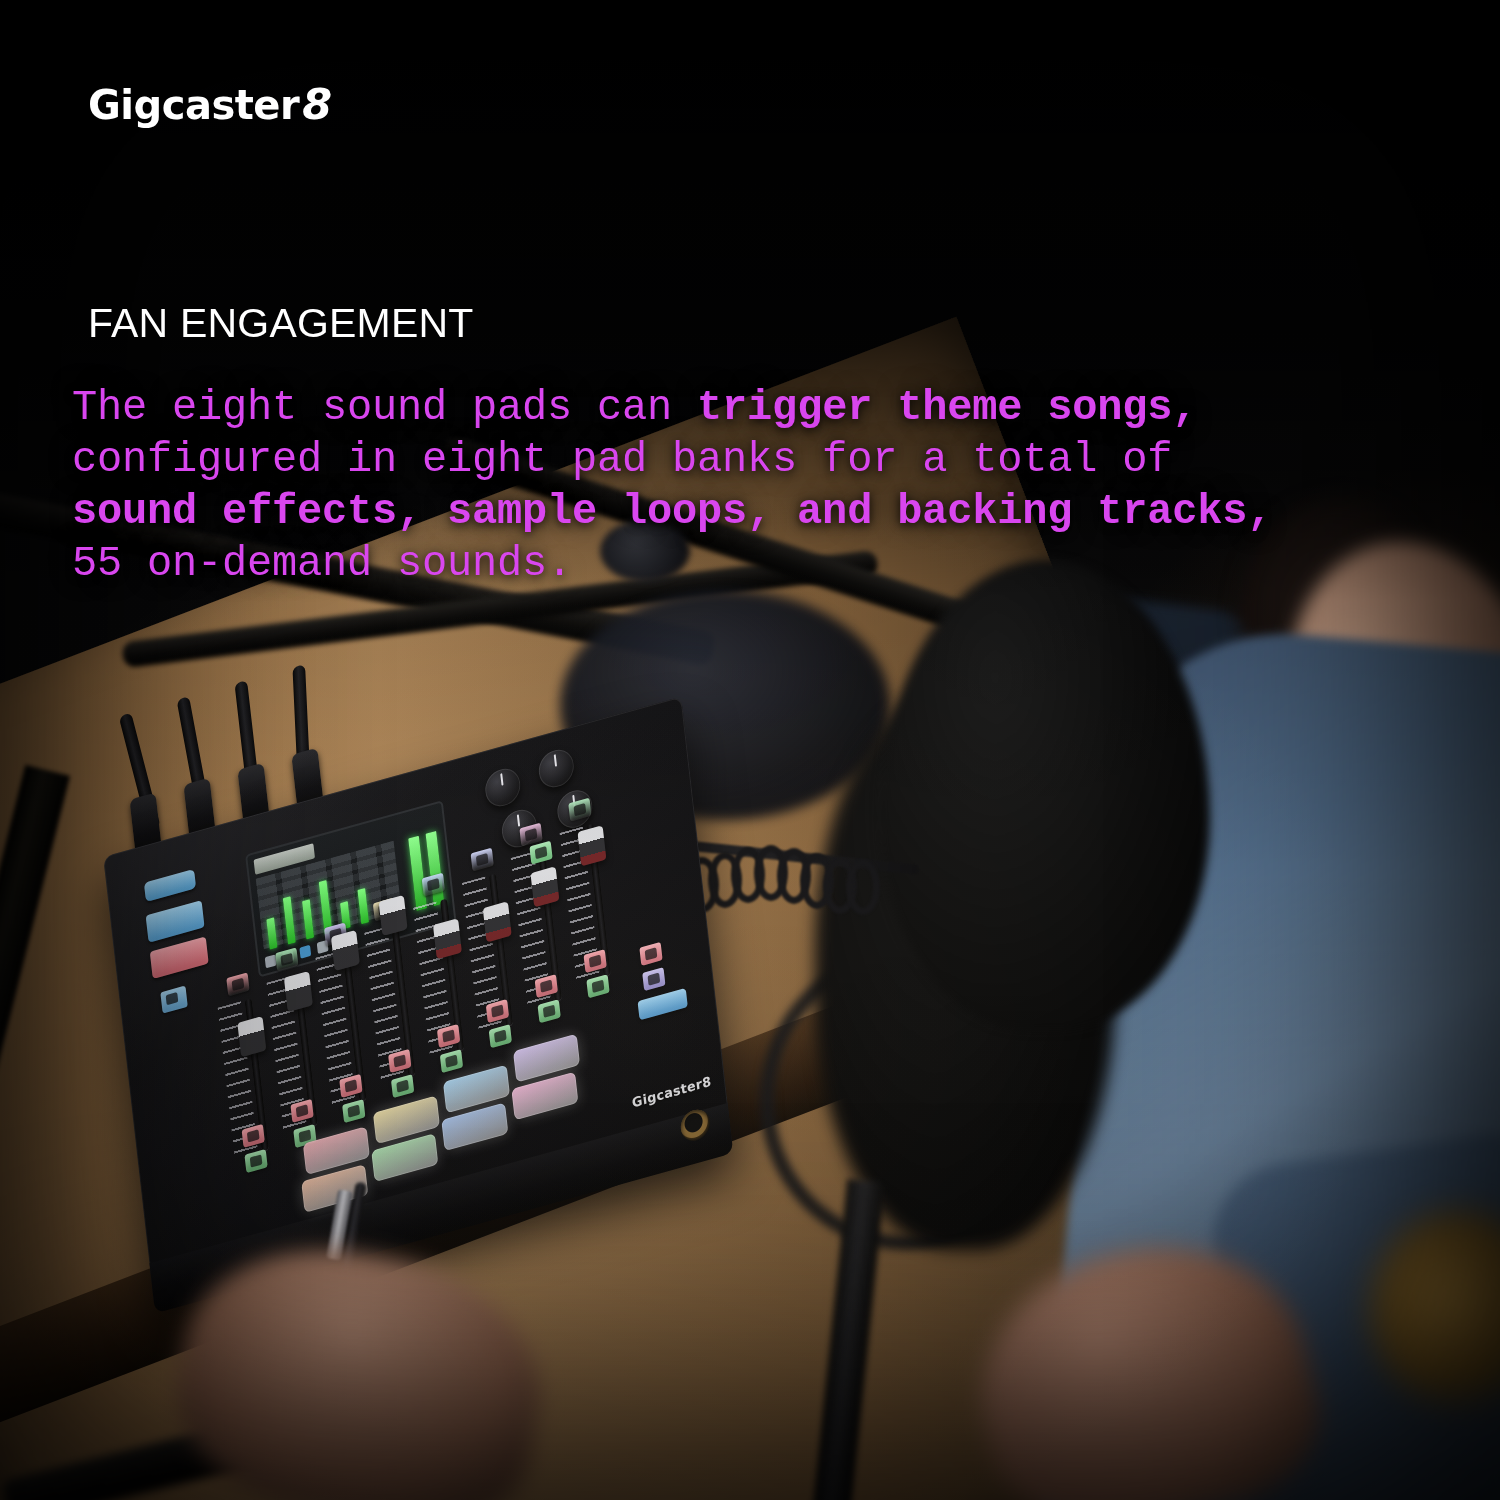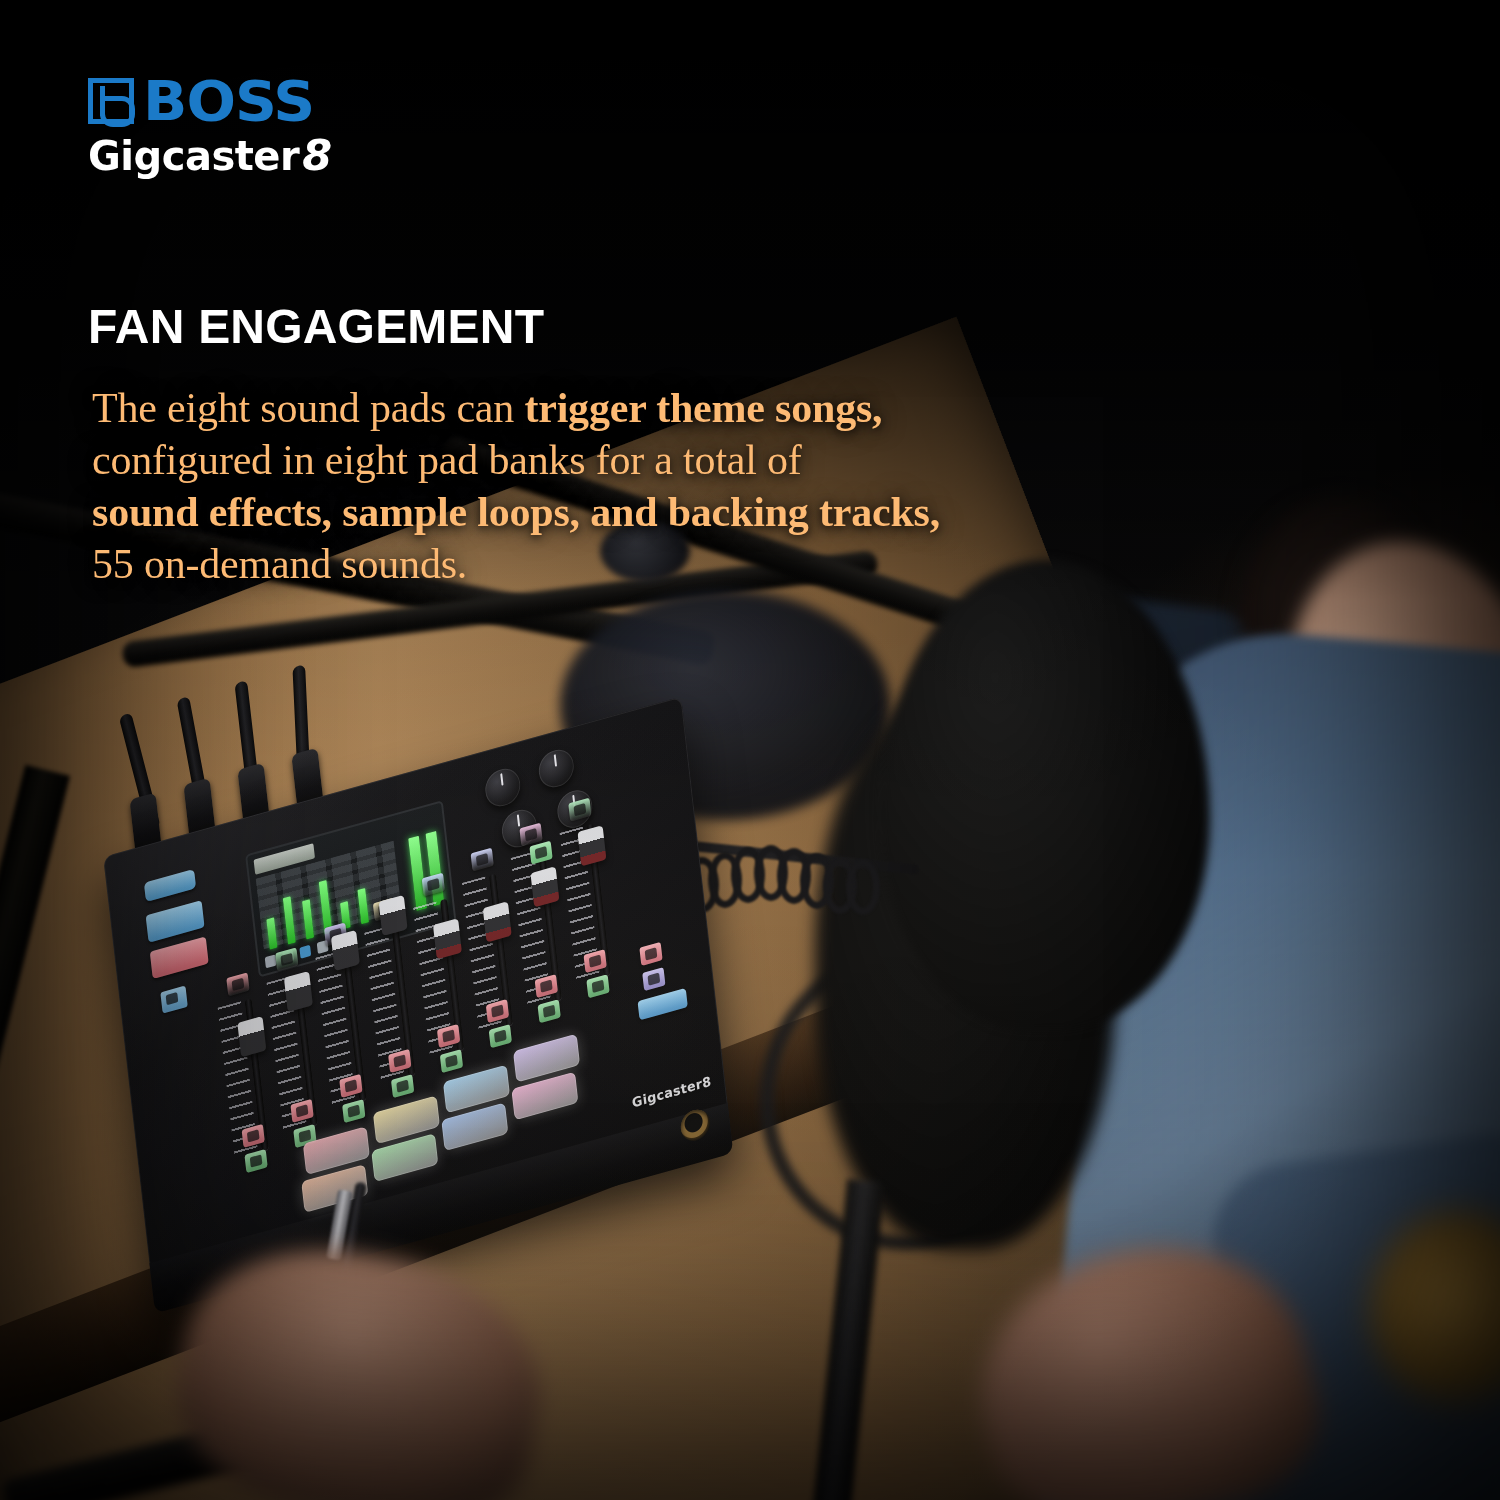--- a/index.html
+++ b/index.html
@@ -296,27 +296,27 @@
   }
   .gig-word .eight{ font-style:italic; font-size:43px; margin-left:3px; }
 
   .headline{
     position:absolute; left:86px; top:212px;
     font-family:"Liberation Sans", sans-serif; font-weight:700; font-size:86px; line-height:.96;
     color:#fff; letter-spacing:-1.5px;
   }
   .subhead{
     position:absolute; left:88px; top:302px;
-    font-family:"Liberation Sans", sans-serif; font-weight:700; font-size:48px; line-height:1.05;
+    font-family:"Liberation Sans", sans-serif; font-weight:400; font-size:41px; line-height:1.05;
     color:#fff; letter-spacing:.2px;
   }
   .body-copy{
-    position:absolute; left:92px; top:382px; width:1060px;
-    font-family:Liberation Serif, serif; font-weight:400; font-size:42px; line-height:1.24;
-    color:#fdba74; letter-spacing:-.2px;
+    position:absolute; left:72px; top:382px; width:1060px;
+    font-family:Liberation Mono, monospace; font-weight:400; font-size:42px; line-height:1.24;
+    color:#d946ef; letter-spacing:-.2px;
     text-shadow:0 2px 10px rgba(0,0,0,.85), 0 0 24px rgba(0,0,0,.7);
   }
   .body-copy b{ font-weight:700; }
   .body-copy .ln{ display:block; white-space:nowrap; }
 </style>
 </head>
 <body>
 
 <div id="stage">
 
@@ -488,24 +488,20 @@
     <div class="jacktip"></div>
     <div class="hand-left"></div>
 
     <div class="grade"></div>
     <div class="vig"></div>
   </div>
 
   <div class="overlay">
 
     <div class="logo-wrap">
-      <div class="boss-row">
-        <span class="boss-mark"></span>
-        <span class="boss-word">BOSS</span>
-      </div>
       <div class="gig-word">
         <span>Gigcaster</span><span class="eight">8</span>
       </div>
     </div>
 
     <div class="subhead">FAN ENGAGEMENT</div>
 
     <div class="body-copy">
       <span class="ln"><span>The eight sound pads can </span><b>trigger theme songs,</b></span>
       <span class="ln">configured in eight pad banks for a total of</span>

